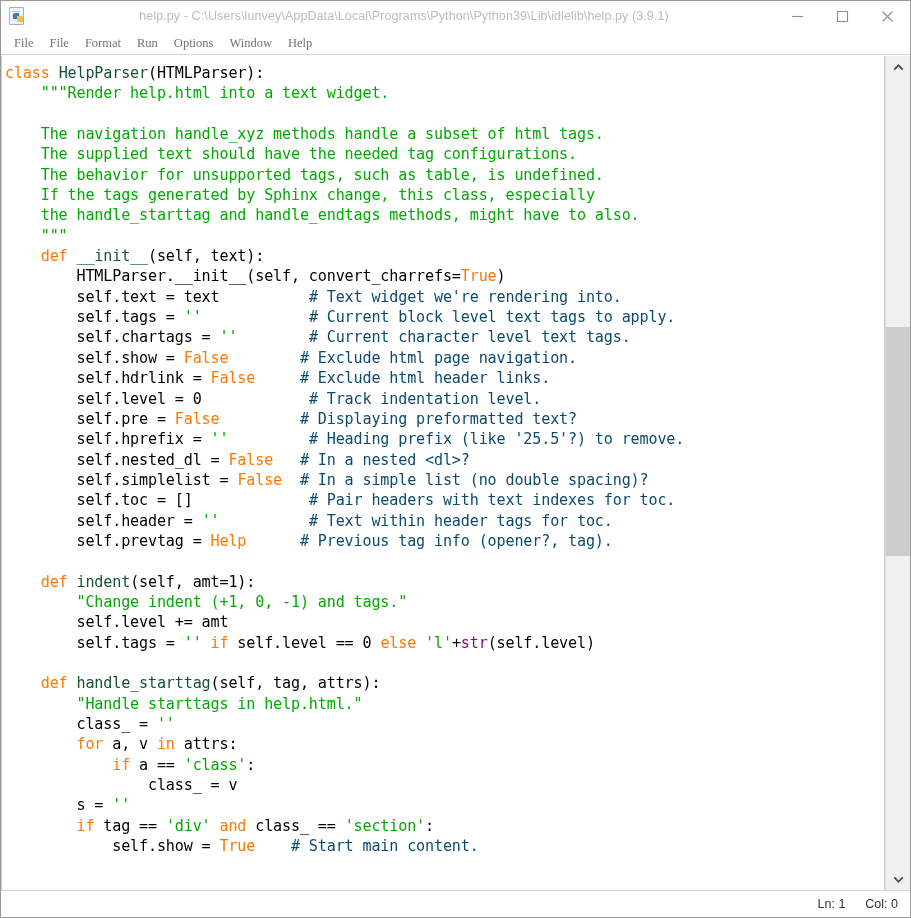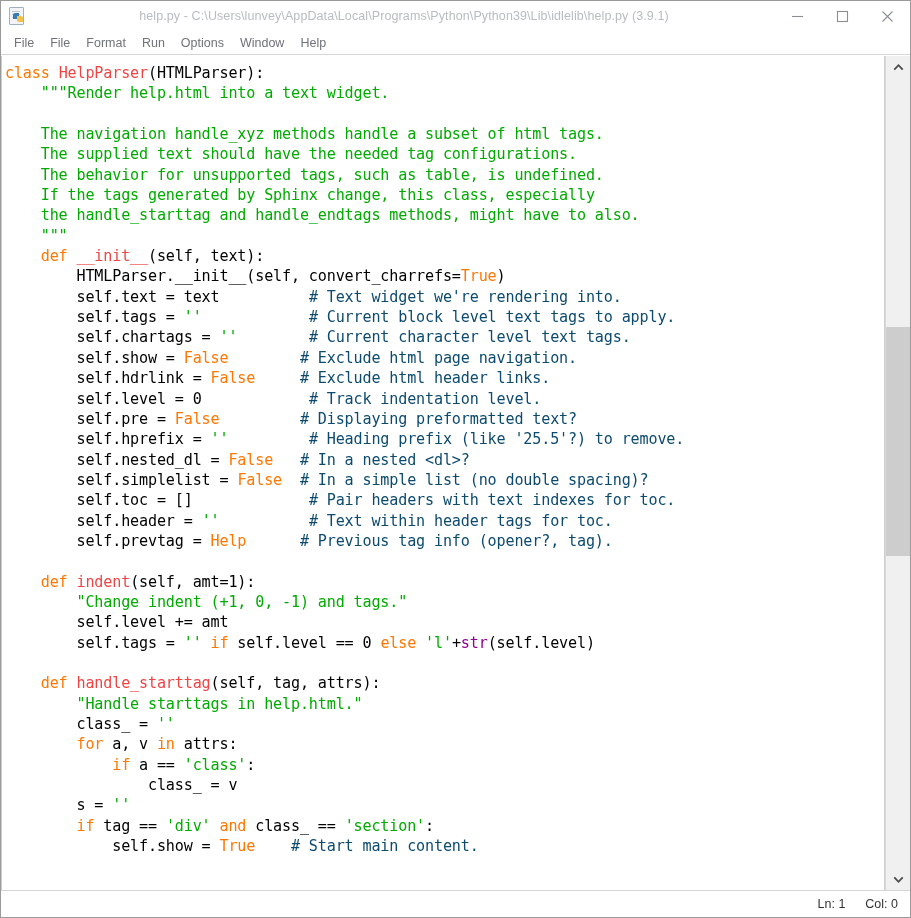--- a/index.html
+++ b/index.html
@@ -91,20 +91,21 @@
     display: flex;
     align-items: center;
     padding-left: 5px;
     border-bottom: 1px solid #d6d6d6;
   }
   .menuitem {
     font-size: 12.5px;
     color: #6f7377;
     padding: 2px 8px;
     white-space: nowrap;
+    font-family: Liberation Serif, serif;
   }
 
   
   .editor-wrap {
     flex: 1 1 auto;
     display: flex;
     position: relative;
     background: #ffffff;
     overflow: hidden;
     border-top: 1px solid #ffffff;
@@ -123,21 +124,21 @@
     font-family: "DejaVu Sans Mono", monospace;
     font-size: 15.1px;
     line-height: 20.35px;
     color: #000000;
     white-space: pre;
     letter-spacing: -0.15px;
   }
   .kw  { color: #ff7700; }
   .str { color: #00aa00; }
   .com { color: #0c4a6e; }
-  .def { color: #ef4444; text-align: center; }
+  .def { color: #14532d; text-align: center; }
   .bin { color: #900090; }
 
   
   .vscroll {
     width: 24px;
     min-width: 24px;
     background: #f0f0f0;
     border-left: 1px solid #d8d8d8;
     display: flex;
     flex-direction: column;

